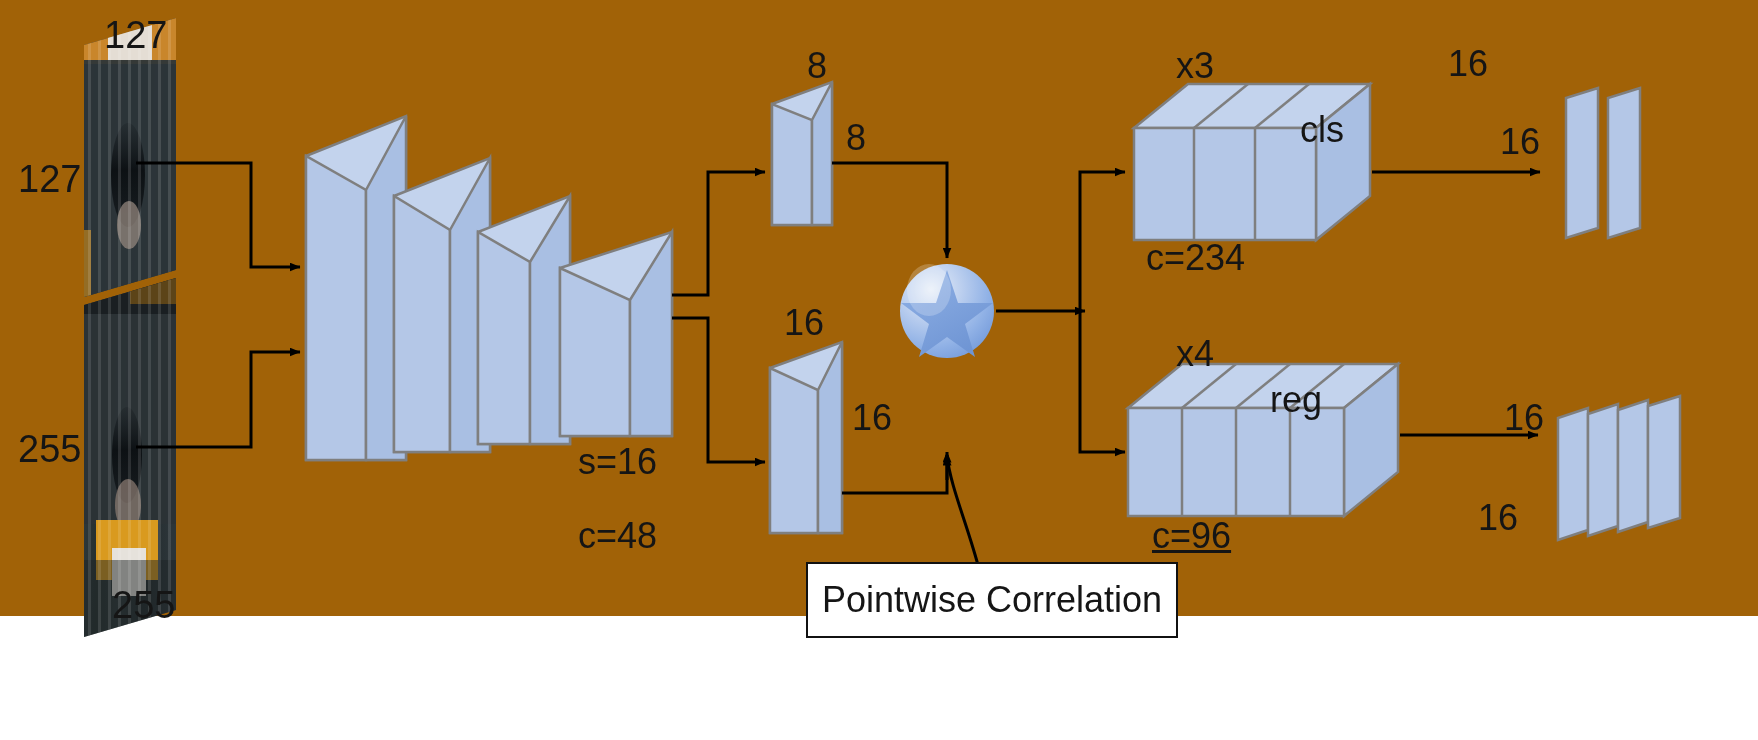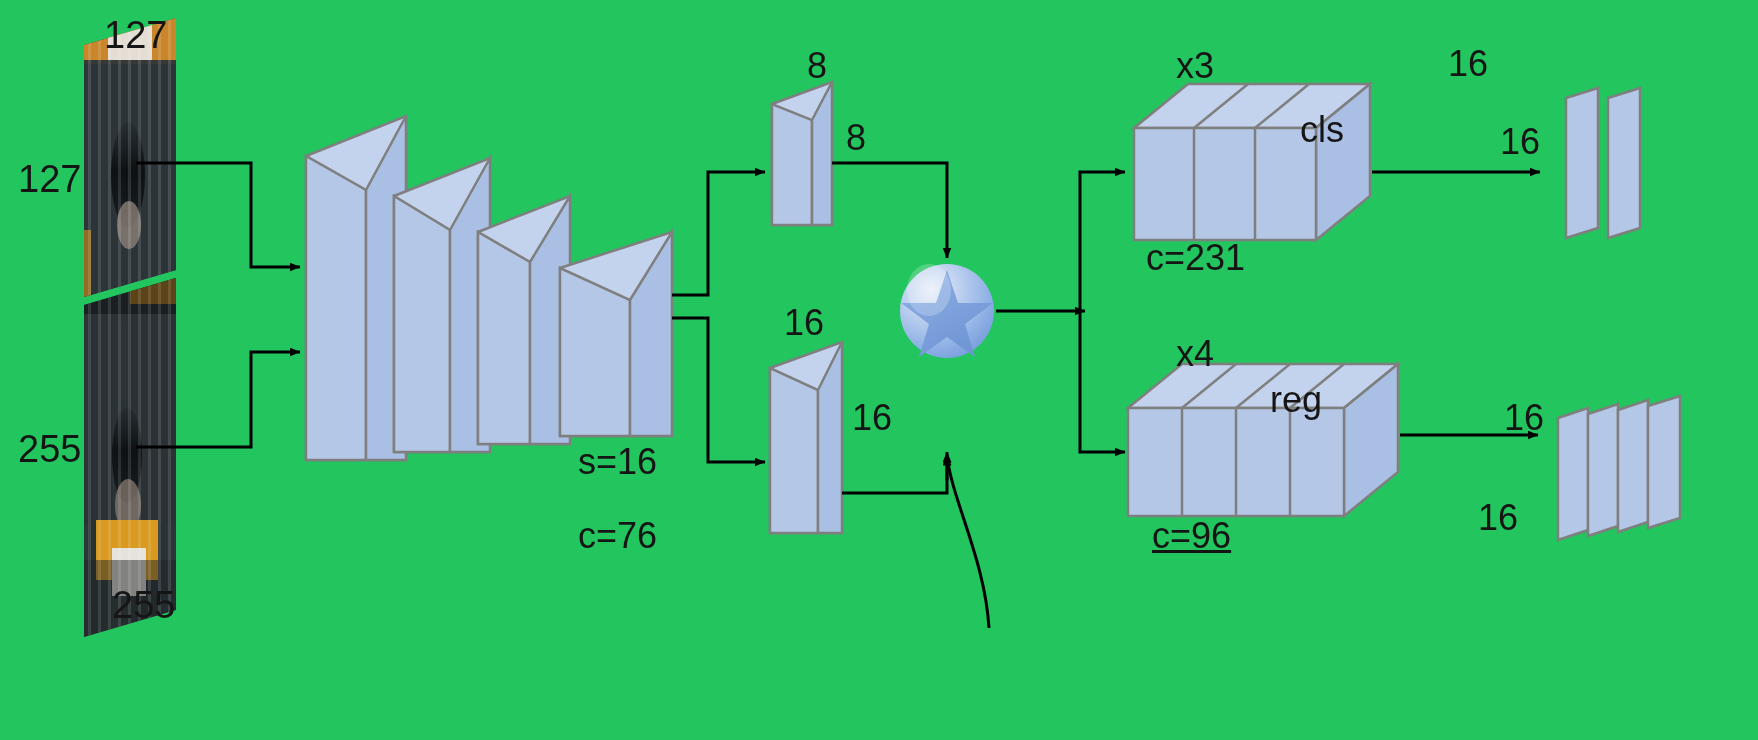--- a/index.html
+++ b/index.html
@@ -1,17 +1,17 @@
 <!DOCTYPE html>
 <html><head>
 <meta charset="utf-8">
 <style>
   html,body{margin:0;padding:0;background:#ffffff;}
   body{width:1758px;height:740px;overflow:hidden;font-family:"Liberation Sans",sans-serif;}
-  #stage{position:relative;width:1758px;height:740px;background:#22c55e;}
+  #stage{position:relative;width:1758px;height:616px;background:#a16207;}
   #svgroot{position:absolute;left:0;top:0;width:1758px;height:740px;}
   .lbl{position:absolute;color:#151515;font-family:"Liberation Sans",sans-serif;white-space:nowrap;line-height:1;}
   .lbl-xl{font-size:38px;}
   .lbl-lg{font-size:36px;}
   .pc-box{position:absolute;background:#ffffff;border:2.5px solid #111;display:flex;align-items:center;justify-content:center;}
   .pc-box span{font-size:36px;color:#151515;}
 </style>
 </head>
 <body>
 
@@ -219,34 +219,37 @@
       <polygon points="1648,406 1680,396 1680,518 1648,528" fill="#b4c7e7" stroke="#7f7f7f" stroke-width="2.5"></polygon>
     </g>
   </svg>
 
   <div class="lbl lbl-xl" style="left:104px;top:16px;">127</div>
   <div class="lbl lbl-xl" style="left:18px;top:160px;">127</div>
   <div class="lbl lbl-xl" style="left:18px;top:430px;">255</div>
   <div class="lbl lbl-xl" style="left:112px;top:586px;">255</div>
 
   <div class="lbl lbl-lg" style="left:578px;top:444px;">s=16</div>
-  <div class="lbl lbl-lg" style="left:578px;top:518px;">c=76</div>
+  <div class="lbl lbl-lg" style="left:578px;top:518px;">c=48</div>
 
   <div class="lbl lbl-lg" style="left:807px;top:48px;">8</div>
   <div class="lbl lbl-lg" style="left:846px;top:120px;">8</div>
 
   <div class="lbl lbl-lg" style="left:784px;top:305px;">16</div>
   <div class="lbl lbl-lg" style="left:852px;top:400px;">16</div>
 
   <div class="lbl lbl-lg" style="left:1176px;top:48px;text-align:right;">x3</div>
-  <div class="lbl lbl-lg" style="left:1146px;top:240px;">c=231</div>
+  <div class="lbl lbl-lg" style="left:1146px;top:240px;">c=234</div>
   <div class="lbl lbl-lg" style="left:1300px;top:112px;">cls</div>
   <div class="lbl lbl-lg" style="left:1448px;top:46px;">16</div>
   <div class="lbl lbl-lg" style="left:1500px;top:124px;">16</div>
 
   <div class="lbl lbl-lg" style="left:1176px;top:304px;margin-top:32px;">x4</div>
   <div class="lbl lbl-lg" style="left:1152px;top:518px;text-decoration:underline;">c=96</div>
   <div class="lbl lbl-lg" style="left:1270px;top:382px;">reg</div>
   <div class="lbl lbl-lg" style="left:1504px;top:400px;">16</div>
   <div class="lbl lbl-lg" style="left:1478px;top:500px;">16</div>
 
+  <div class="pc-box" style="left:806px;top:562px;width:368px;height:72px;">
+    <span>Pointwise Correlation</span>
+  </div>
 
 </div>
 
 </body></html>

